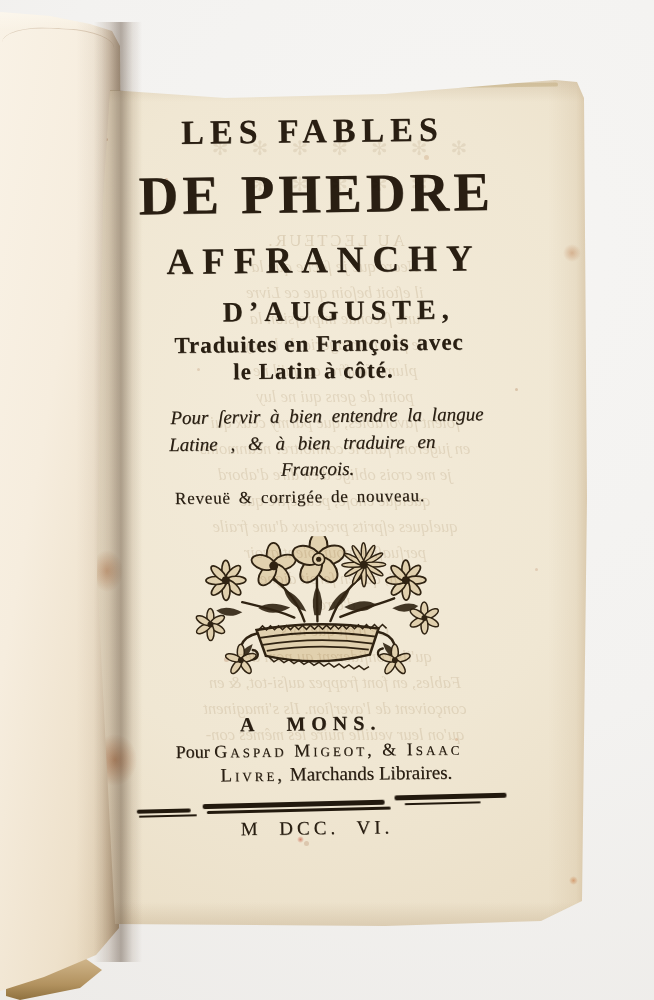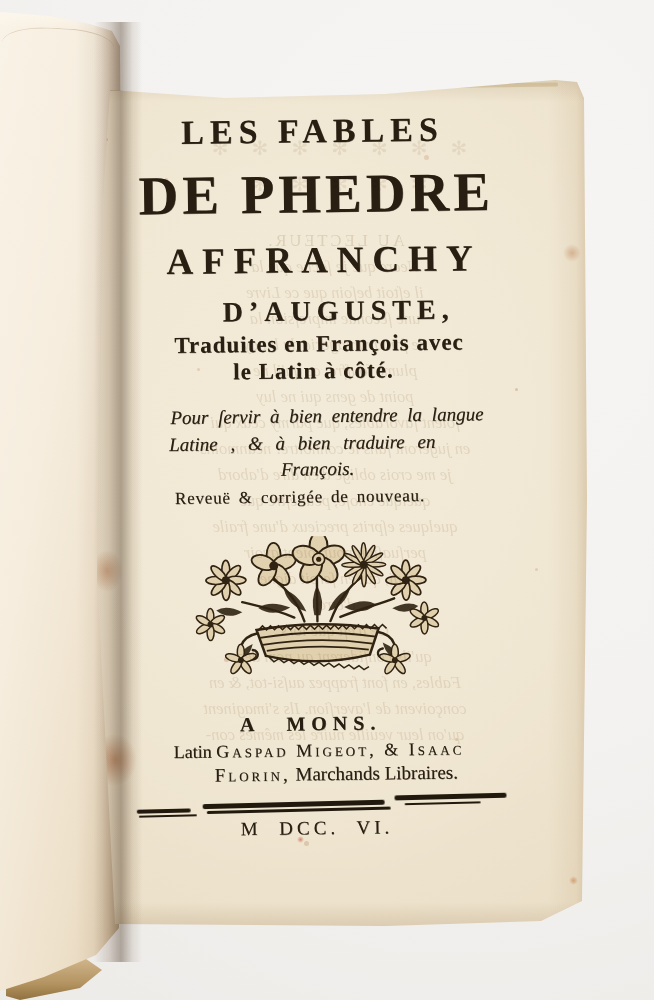--- a/index.html
+++ b/index.html
@@ -287,22 +287,22 @@
             <ellipse cx="0" cy="-8" rx="3.5" ry="8" transform="rotate(144)"></ellipse>
                 <ellipse cx="0" cy="-8" rx="3.5" ry="8" transform="rotate(216)"></ellipse>
             <ellipse cx="0" cy="-8" rx="3.5" ry="8" transform="rotate(288)"></ellipse>
               </g>
             <circle r="3" fill="#322615"></circle>
             </g>
         </g>
       </svg>
 
       <div class="line amons">A MONS.</div>
-      <div class="line chez"><span>Latin</span>&nbsp;<span class="sc">Gaspad Migeot, &amp; Isaac</span></div>
-      <div class="line florin"><span class="sc">Florin,</span>&nbsp;<span>Marchands Libraires.</span></div>
+      <div class="line chez"><span>Pour</span>&nbsp;<span class="sc">Gaspad Migeot, &amp; Isaac</span></div>
+      <div class="line florin"><span class="sc">Livre,</span>&nbsp;<span>Marchands Libraires.</span></div>
 
       <div class="rule">
         <span class="r1"></span>
           <span class="r2"></span>
           <span class="r3"></span>
         <span class="r4"></span>
           <span class="r5"></span>
           <span class="r6"></span>
       </div>
 

